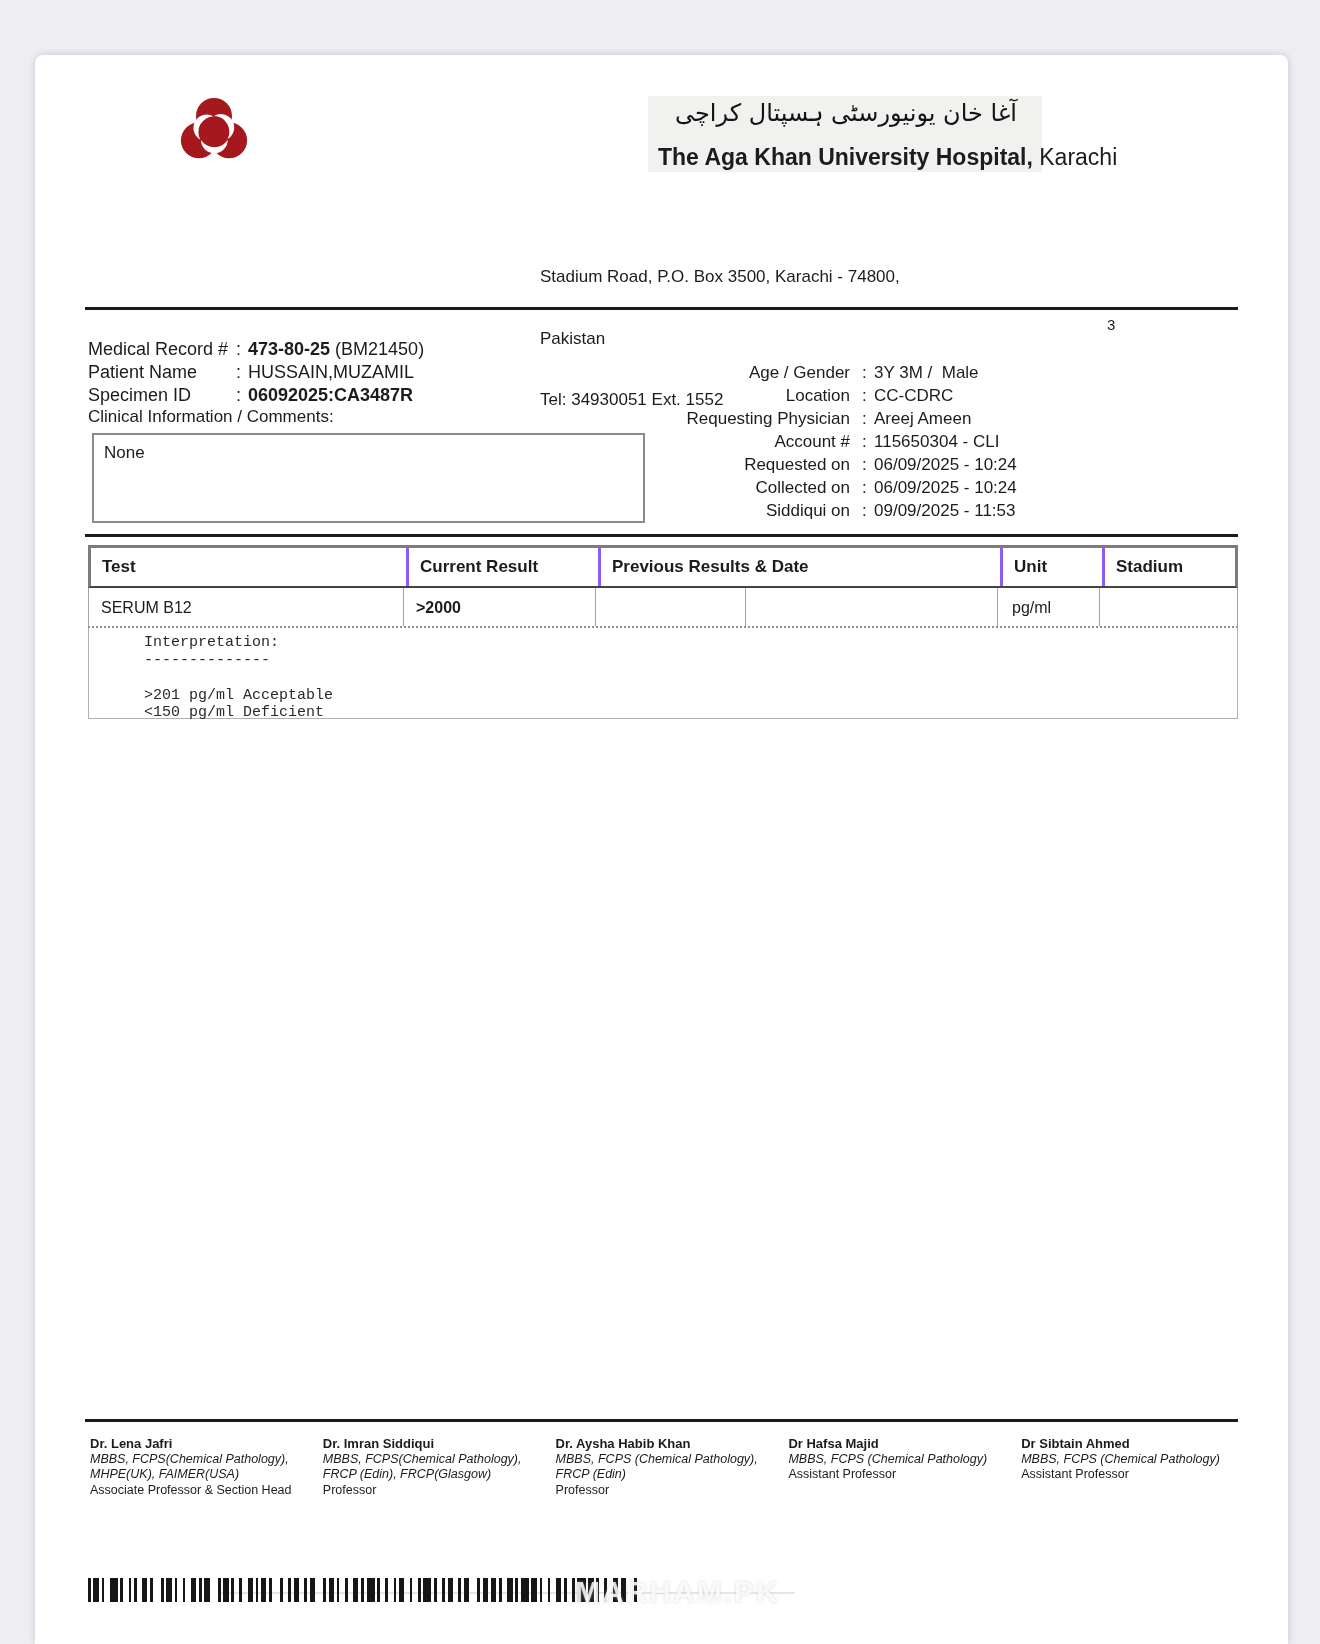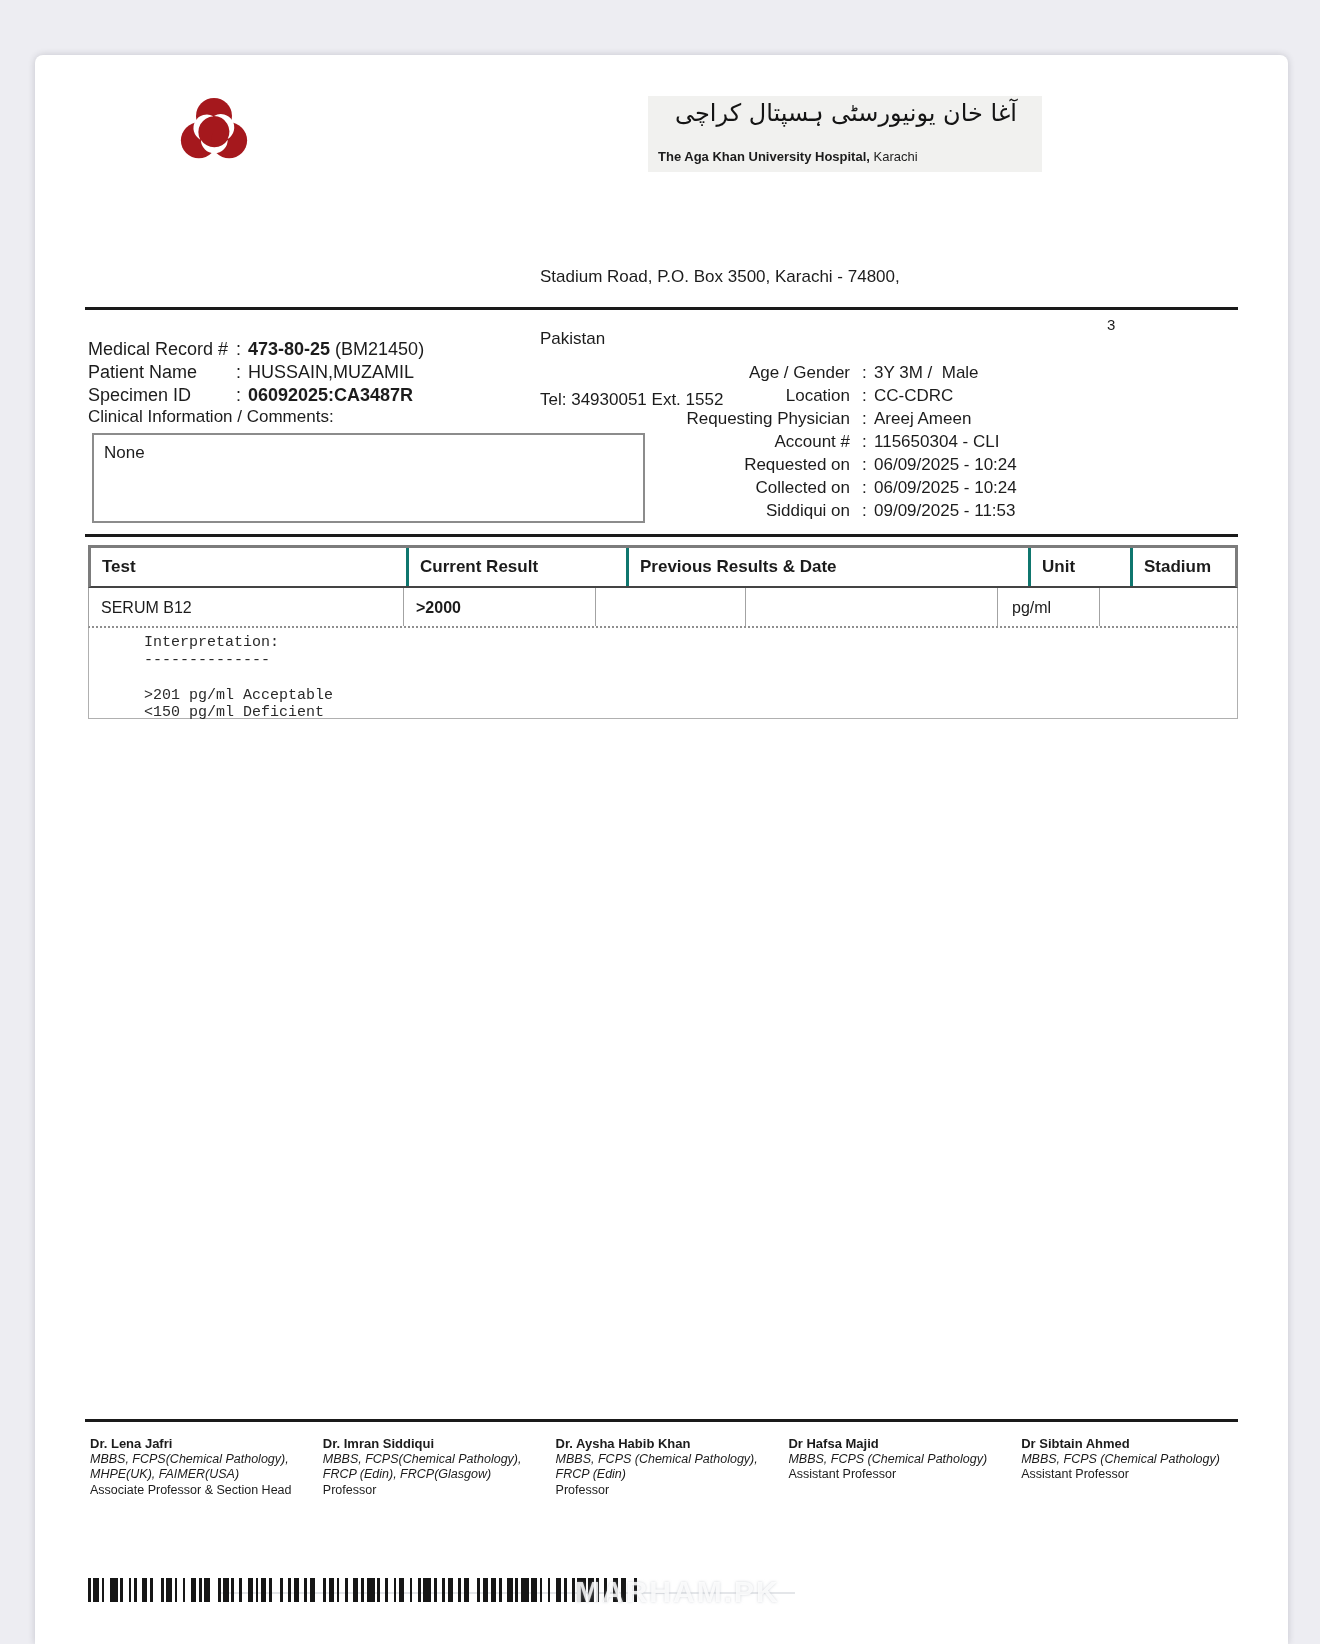--- a/index.html
+++ b/index.html
@@ -14,21 +14,21 @@
   .abs { position:absolute; }
 
   
   .logo { left:143px; top:38px; width:72px; height:76px; }
   .brandblock {
     left:613px; top:41px; width:394px; height:76px;
     background:#f1f1ef; padding:2px 8px 4px 10px;
     display:flex; flex-direction:column; justify-content:space-between;
   }
   .urdu { font-family:"DejaVu Sans", sans-serif; font-size:24px; line-height:30px; text-align:center; color:#141414; }
-  .engname { font-size:13px; line-height:22px; white-space:pre; }
+  .engname { font-size:23px; line-height:22px; white-space:pre;text-align:center; }
   .engname .b { font-weight:bold; }
   .address { left:505px; top:171px; font-size:17px; line-height:20.5px; white-space:pre; }
 
   .rule { left:50px; width:1153px; height:3px; background:#1a1a1a; }
   .rule1 { top:252px; }
   .rule2 { top:479px; }
   .rule3 { top:1364px; }
   .pageno { left:1072px; top:261px; font-size:15px; }
 
   
@@ -42,23 +42,23 @@
     border:2px solid #8c8c8c; padding:8px 10px; font-size:17px;
   }
   .details { left:557px; top:306px; width:480px; }
   .d-row { display:flex; height:23px; font-size:17px; line-height:23px; white-space:pre; }
   .d-label { width:258px; text-align:right; }
   .d-colon { margin-left:12px; width:12px; }
 
   
   .tbl { left:53px; top:490px; width:1150px; }
   .thead { display:flex; height:43px; border:3px solid #7c7c7c; border-bottom:2px solid #444; background:#fff; }
-  .thead .cell { font-weight:bold; font-size:17px; line-height:37px; padding-left:11px; border-right:3px solid #0f766e; }
+  .thead .cell { font-weight:bold; font-size:17px; line-height:37px; padding-left:11px; border-right:3px solid #8b5cf6; }
   .thead .cell:last-child { border-right:none; }
-  .c-test{width:318px;} .c-cur{width:220px;} .c-prev{width:402px;} .c-unit{width:102px;} .c-rng{width:136px; flex:1;}
+  .c-test{width:318px;} .c-cur{width:192px;} .c-prev{width:402px;} .c-unit{width:102px;} .c-rng{width:136px; flex:1;}
   .trow { display:flex; height:40px; border-left:1px solid #a3a3a3; border-right:1px solid #a3a3a3; border-bottom:2px dotted #8f8f8f; font-size:16px; }
   .trow .cell { line-height:40px; padding-left:12px; border-right:1px solid #a3a3a3; }
   .trow .cell:last-child { border-right:none; }
   .c-prev1{width:150px;} .c-prev2{width:252px;}
   .trow .c-test{width:315px;} .trow .c-cur{width:192px;} .trow .c-unit{width:102px; padding-left:14px;}
   .bold { font-weight:bold; }
   .interp {
     border-left:1px solid #b0b0b0; border-right:1px solid #b0b0b0; border-bottom:1px solid #b0b0b0;
     height:91px; padding:6px 0 0 55px;
     font-family:"Liberation Mono","DejaVu Sans Mono",monospace;

